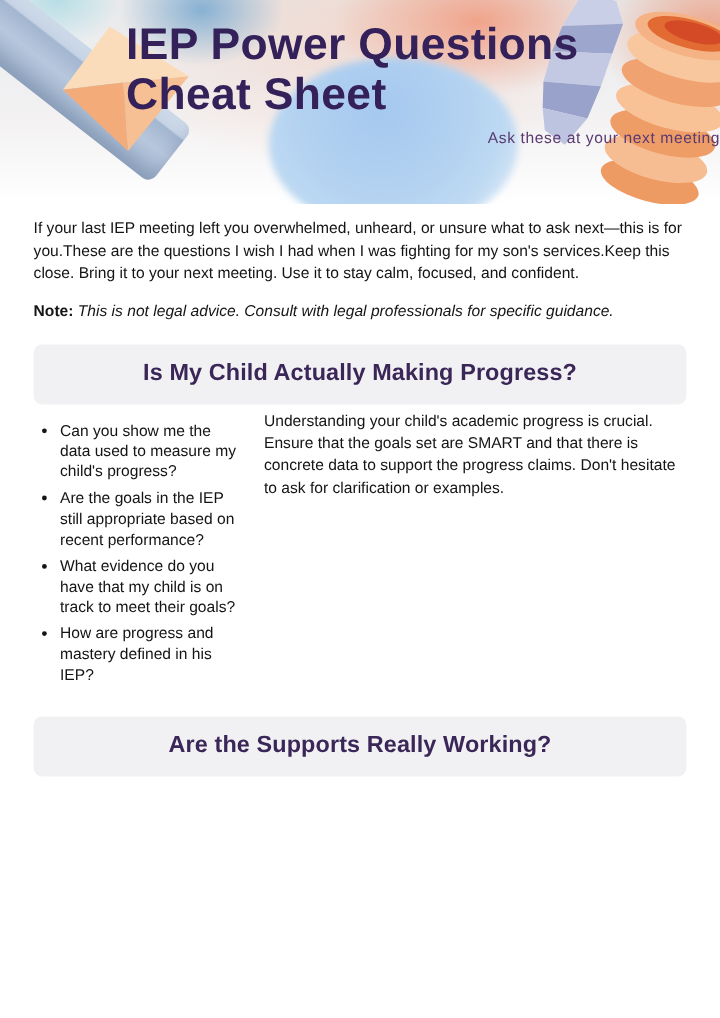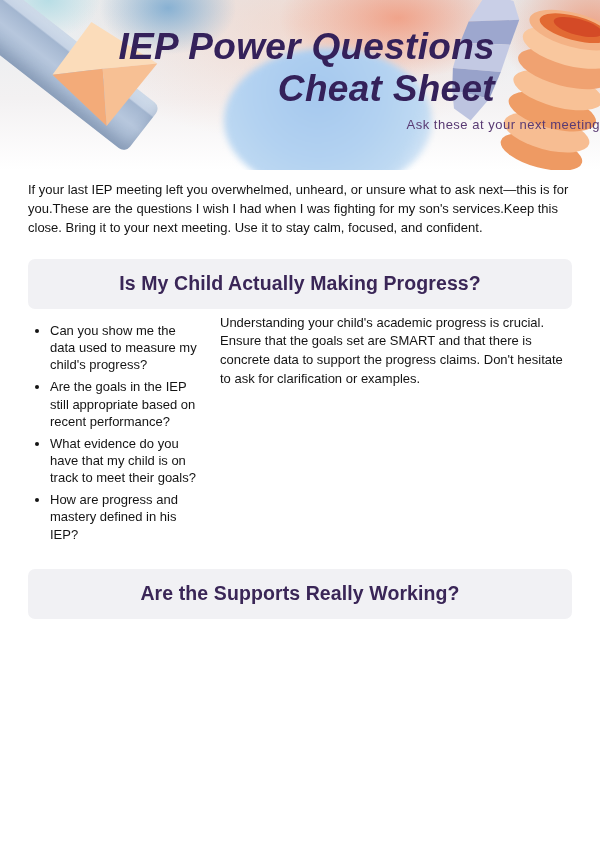--- a/index.html
+++ b/index.html
@@ -39,29 +39,28 @@
     background: linear-gradient(to bottom,
       #d0dcea 0%, #c6d3e5 20%, #a3b6d0 23%, #b7c7dd 55%, #9cb0ca 100%);
     box-shadow: inset 0 -8px 12px rgba(88,108,140,0.28);
   }
   .envelope { left: 54px; top: 20px; transform: rotate(-16deg); }
   .spiral   { left: 444px; top: -6px; transform: rotate(7deg); }
   .coil     { left: 496px; top: 4px; }
 
   .hero-text { position: relative; z-index: 2; }
   .title {
-    margin: 26px auto 0;
+    margin: 16px auto 0;
     width: 390px;
-    text-align: right;
+    text-align: left;
     font-size: 37px;
     line-height: 1.14;
     font-weight: 800;
     letter-spacing: 0.3px;
     color: #34215a;
-    font-style: italic;
   }
   .subtitle {
     margin: 7px 0 0;
     text-align: right;
     font-size: 13px;
     letter-spacing: 0.5px;
     color: #593a73;
   }
 
   
@@ -156,20 +155,24 @@
       <h1 class="title">IEP Power Questions Cheat Sheet</h1>
       <p class="subtitle">Ask these at your next meeting</p>
     </div>
   </header>
 
   <main class="content">
 
 
     <p class="intro-body">If your last IEP meeting left you overwhelmed, unheard, or unsure what to ask next—this is for you.These are the questions I wish I had when I was fighting for my son's services.Keep this close. Bring it to your next meeting. Use it to stay calm, focused, and confident.</p>
 
+    <p class="note">
+      <strong>Note:</strong>
+      <em>This is not legal advice. Consult with legal professionals for specific guidance.</em>
+    </p>
 
     <section>
       <div class="section-bar">
         <h3 class="section-heading">Is My Child Actually Making Progress?</h3>
       </div>
       <div class="section-cols">
         <ul class="questions">
           <li>Can you show me the data used to measure my child's progress?</li>
           <li>Are the goals in the IEP still appropriate based on recent performance?</li>
           <li>What evidence do you have that my child is on track to meet their goals?</li>

